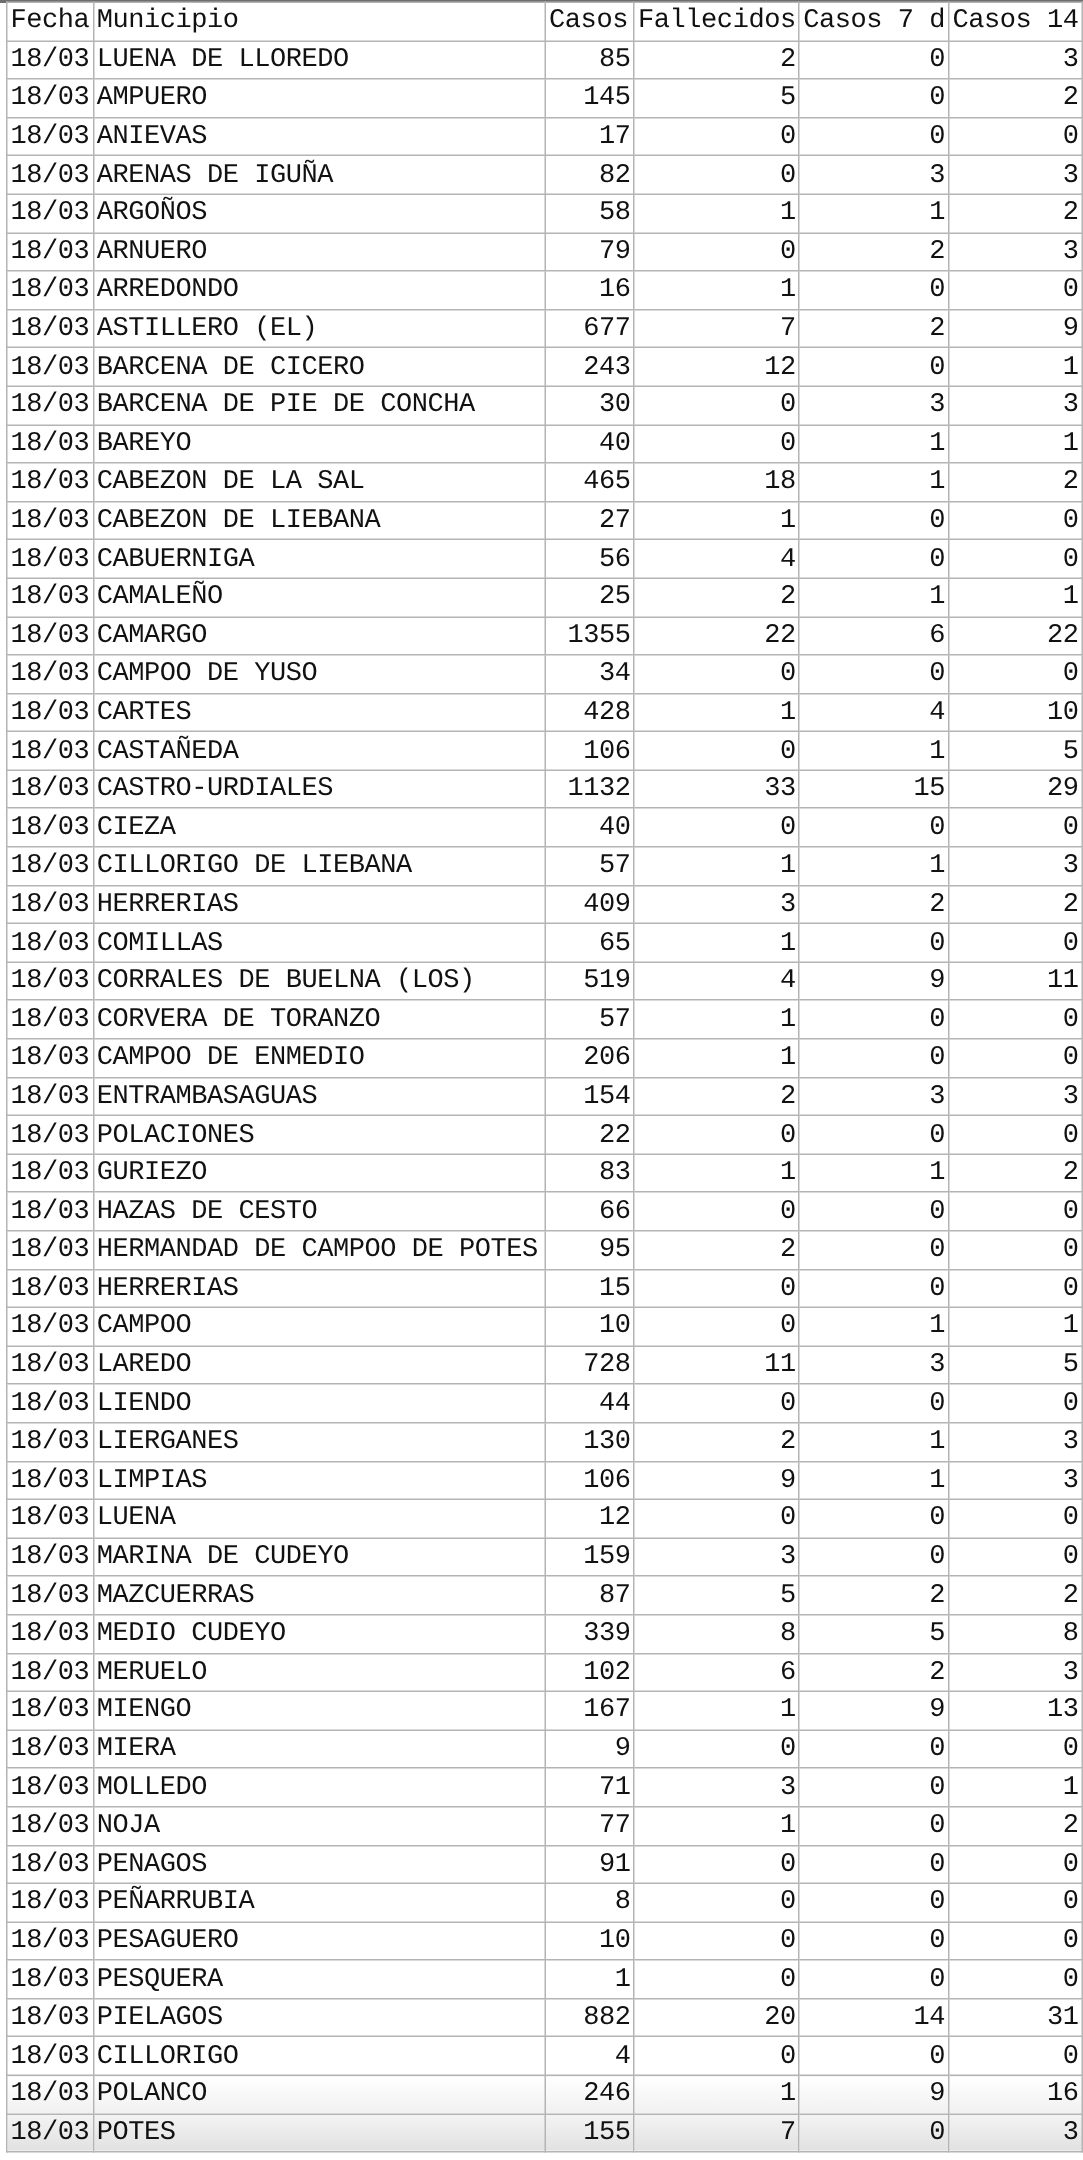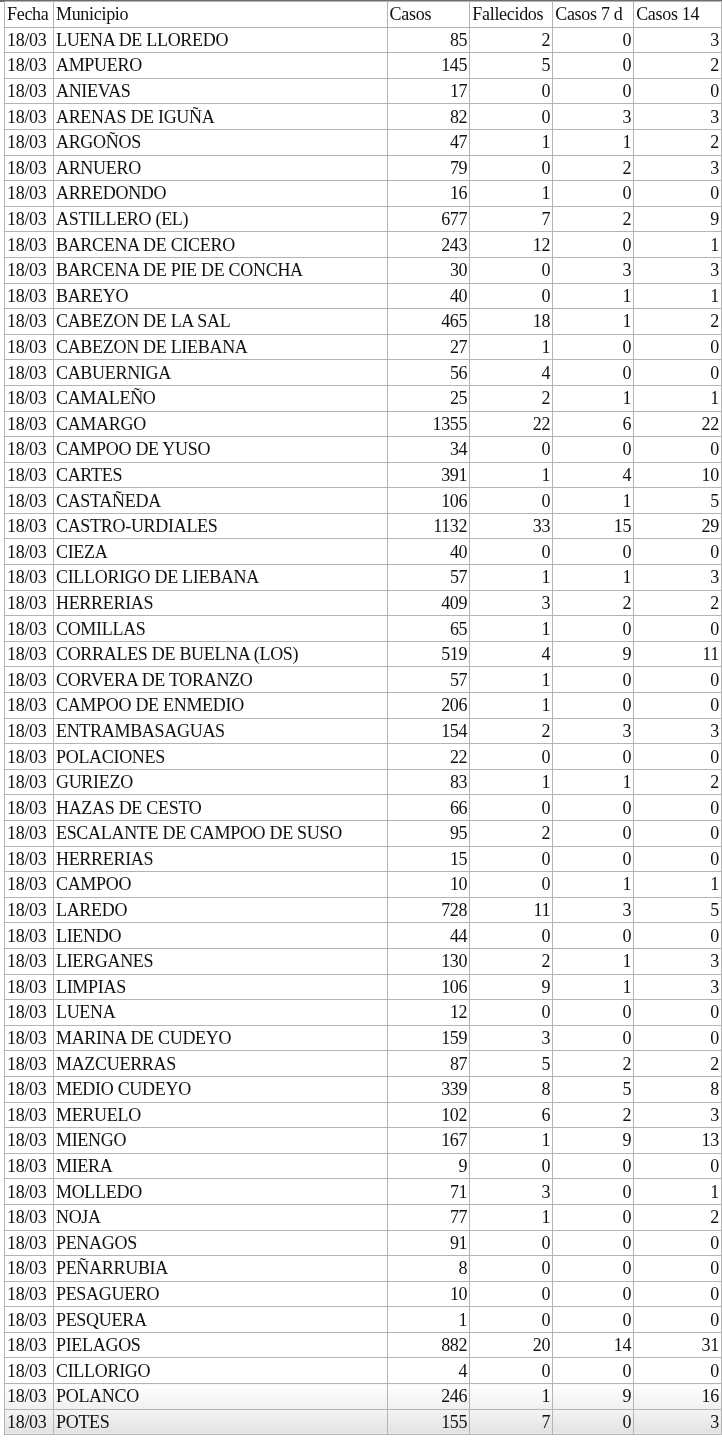--- a/index.html
+++ b/index.html
@@ -1,21 +1,21 @@
 <!DOCTYPE html>
 <html><head>
 <meta charset="utf-8">
 <style>
   html, body { margin: 0; padding: 0; background: #ffffff; }
   body { width: 722px; height: 1440px; overflow: hidden; position: relative; }
   .topbar { position: absolute; left: 0; top: 0; width: 722px; height: 2px; background: #6e6e6e; }
   table.sheet {
     position: absolute; left: 4px; top: 1px;
     border-collapse: collapse; table-layout: fixed;
-    font-family: Liberation Serif, serif; font-size: 18px; color: #111;
+    font-family: Liberation Mono, monospace; font-size: 18px; color: #111;
   }
   table.sheet td, table.sheet th {
     border: 1px solid #b4b4b4; height: 24.6px; padding: 0 2px;
     white-space: nowrap; overflow: hidden; line-height: 24px; font-weight: normal;
     letter-spacing: -0.3px;
   }
   table.sheet th { text-align: left; }
   td.num { text-align: right; }
   col.c-fecha { width: 49px; }
   col.c-mun { width: 334px; }
@@ -79,21 +79,21 @@
         <td>18/03</td>
         <td>ARENAS DE IGUÑA</td>
         <td class="num">82</td>
         <td class="num">0</td>
         <td class="num">3</td>
         <td class="num">3</td>
       </tr>
       <tr>
         <td>18/03</td>
         <td>ARGOÑOS</td>
-        <td class="num">47</td>
+        <td class="num">58</td>
         <td class="num">1</td>
         <td class="num">1</td>
         <td class="num">2</td>
       </tr>
       <tr>
         <td>18/03</td>
         <td>ARNUERO</td>
         <td class="num">79</td>
         <td class="num">0</td>
         <td class="num">2</td>
@@ -183,21 +183,21 @@
         <td>18/03</td>
         <td>CAMPOO DE YUSO</td>
         <td class="num">34</td>
         <td class="num">0</td>
         <td class="num">0</td>
         <td class="num">0</td>
       </tr>
       <tr>
         <td>18/03</td>
         <td>CARTES</td>
-        <td class="num">391</td>
+        <td class="num">428</td>
         <td class="num">1</td>
         <td class="num">4</td>
         <td class="num">10</td>
       </tr>
       <tr>
         <td>18/03</td>
         <td>CASTAÑEDA</td>
         <td class="num">106</td>
         <td class="num">0</td>
         <td class="num">1</td>
@@ -294,21 +294,21 @@
       <tr>
         <td>18/03</td>
         <td>HAZAS DE CESTO</td>
         <td class="num">66</td>
         <td class="num">0</td>
         <td class="num">0</td>
         <td class="num">0</td>
       </tr>
       <tr>
         <td>18/03</td>
-        <td>ESCALANTE DE CAMPOO DE SUSO</td>
+        <td>HERMANDAD DE CAMPOO DE POTES</td>
         <td class="num">95</td>
         <td class="num">2</td>
         <td class="num">0</td>
         <td class="num">0</td>
       </tr>
       <tr>
         <td>18/03</td>
         <td>HERRERIAS</td>
         <td class="num">15</td>
         <td class="num">0</td>

